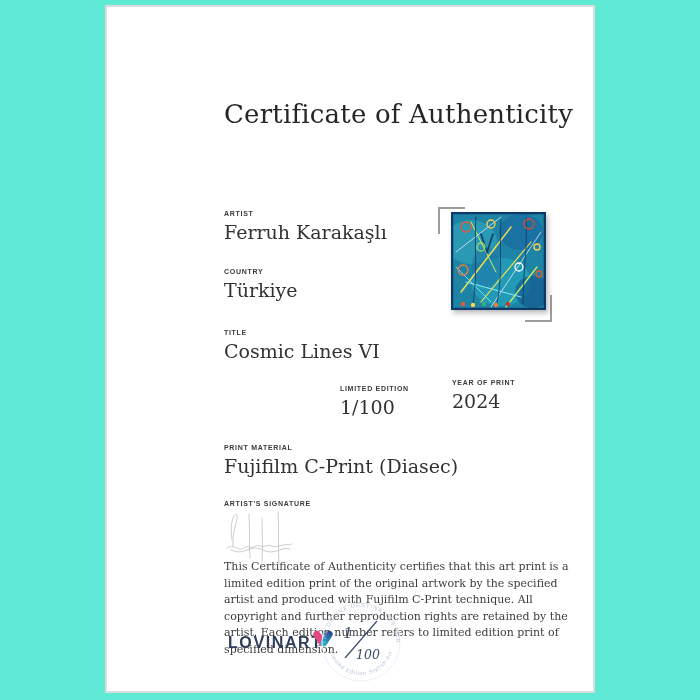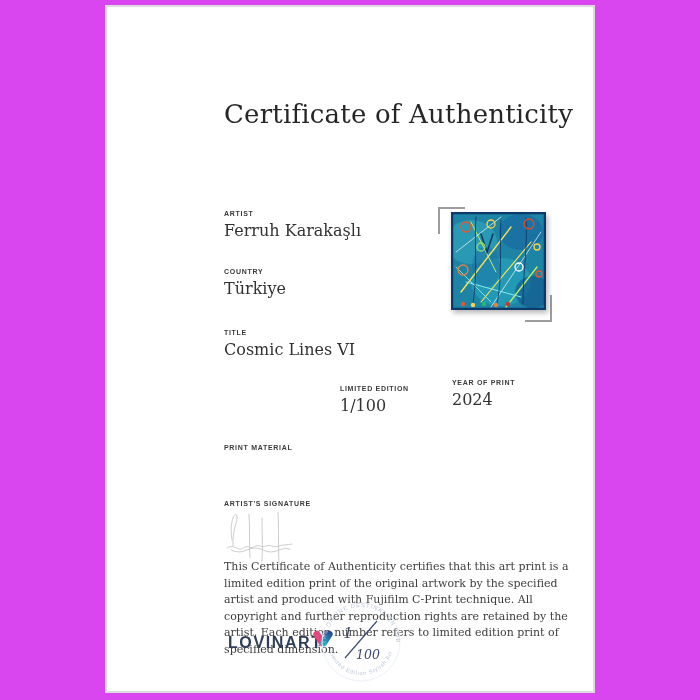--- a/index.html
+++ b/index.html
@@ -1,29 +1,29 @@
 <!DOCTYPE html>
 <html><head>
 <meta charset="utf-8">
 <style>
   html,body{margin:0;padding:0;background:#ffffff;}
-  .canvas{position:relative;width:700px;height:700px;background:#d946ef;overflow:hidden;
+  .canvas{position:relative;width:700px;height:700px;background:#5eead4;overflow:hidden;
           font-family:"DejaVu Serif",serif;}
   .page{position:absolute;left:105px;top:5px;width:486px;height:684px;
         background:#ffffff;border:2px solid #dcdcdc;}
   
   .title{position:absolute;left:117px;top:92px;margin:0;font-family:"DejaVu Serif",serif;
          font-size:26px;font-weight:400;color:#262626;letter-spacing:.2px;white-space:nowrap;}
   .subtitle{position:absolute;left:117px;top:135px;font-family:"DejaVu Serif",serif;
             font-size:15px;color:#2e2e2e;white-space:nowrap;}
   
   .field{position:absolute;}
   .label{font-family:"Liberation Sans",sans-serif;font-size:7px;font-weight:bold;
          letter-spacing:.7px;color:#3a3a3a;white-space:nowrap;}
-  .value{font-family:"DejaVu Serif",serif;font-size:16px;color:#323232;
+  .value{font-family:"DejaVu Serif",serif;font-size:19px;color:#323232;
          margin-top:4px;white-space:nowrap;}
   .f-artist{left:117px;top:203px;}
   .f-country{left:117px;top:261px;}
   .f-title{left:117px;top:322px;}
   .f-dimensions{left:117px;top:378px;}
   .f-edition{left:233px;top:378px;}
   .f-year{left:345px;top:372px;}
   .f-material{left:117px;top:437px;}
   .f-signature{left:117px;top:493px;}
   
@@ -74,20 +74,21 @@
       <div class="value">1/100</div>
     </div>
 
     <div class="field f-year">
       <div class="label">YEAR OF PRINT</div>
       <div class="value">2024</div>
     </div>
 
     <div class="field f-material">
       <div class="label">PRINT MATERIAL</div>
+      <div class="value">Fujifilm C-Print (Diasec)</div>
     </div>
 
     <div class="field f-signature">
       <div class="label">ARTIST'S SIGNATURE</div>
     </div>
 
     <svg class="signature-svg" width="88" height="62" viewBox="0 0 88 62">
       <g fill="none" stroke="#bdbdbd" stroke-width="0.9" stroke-linecap="round" opacity="0.85">
         <path d="M10,34 C7,16 13,4 15,10 C16,15 10,24 11,40"></path>
         <path d="M27,8 C28,22 27,38 28,52"></path>

